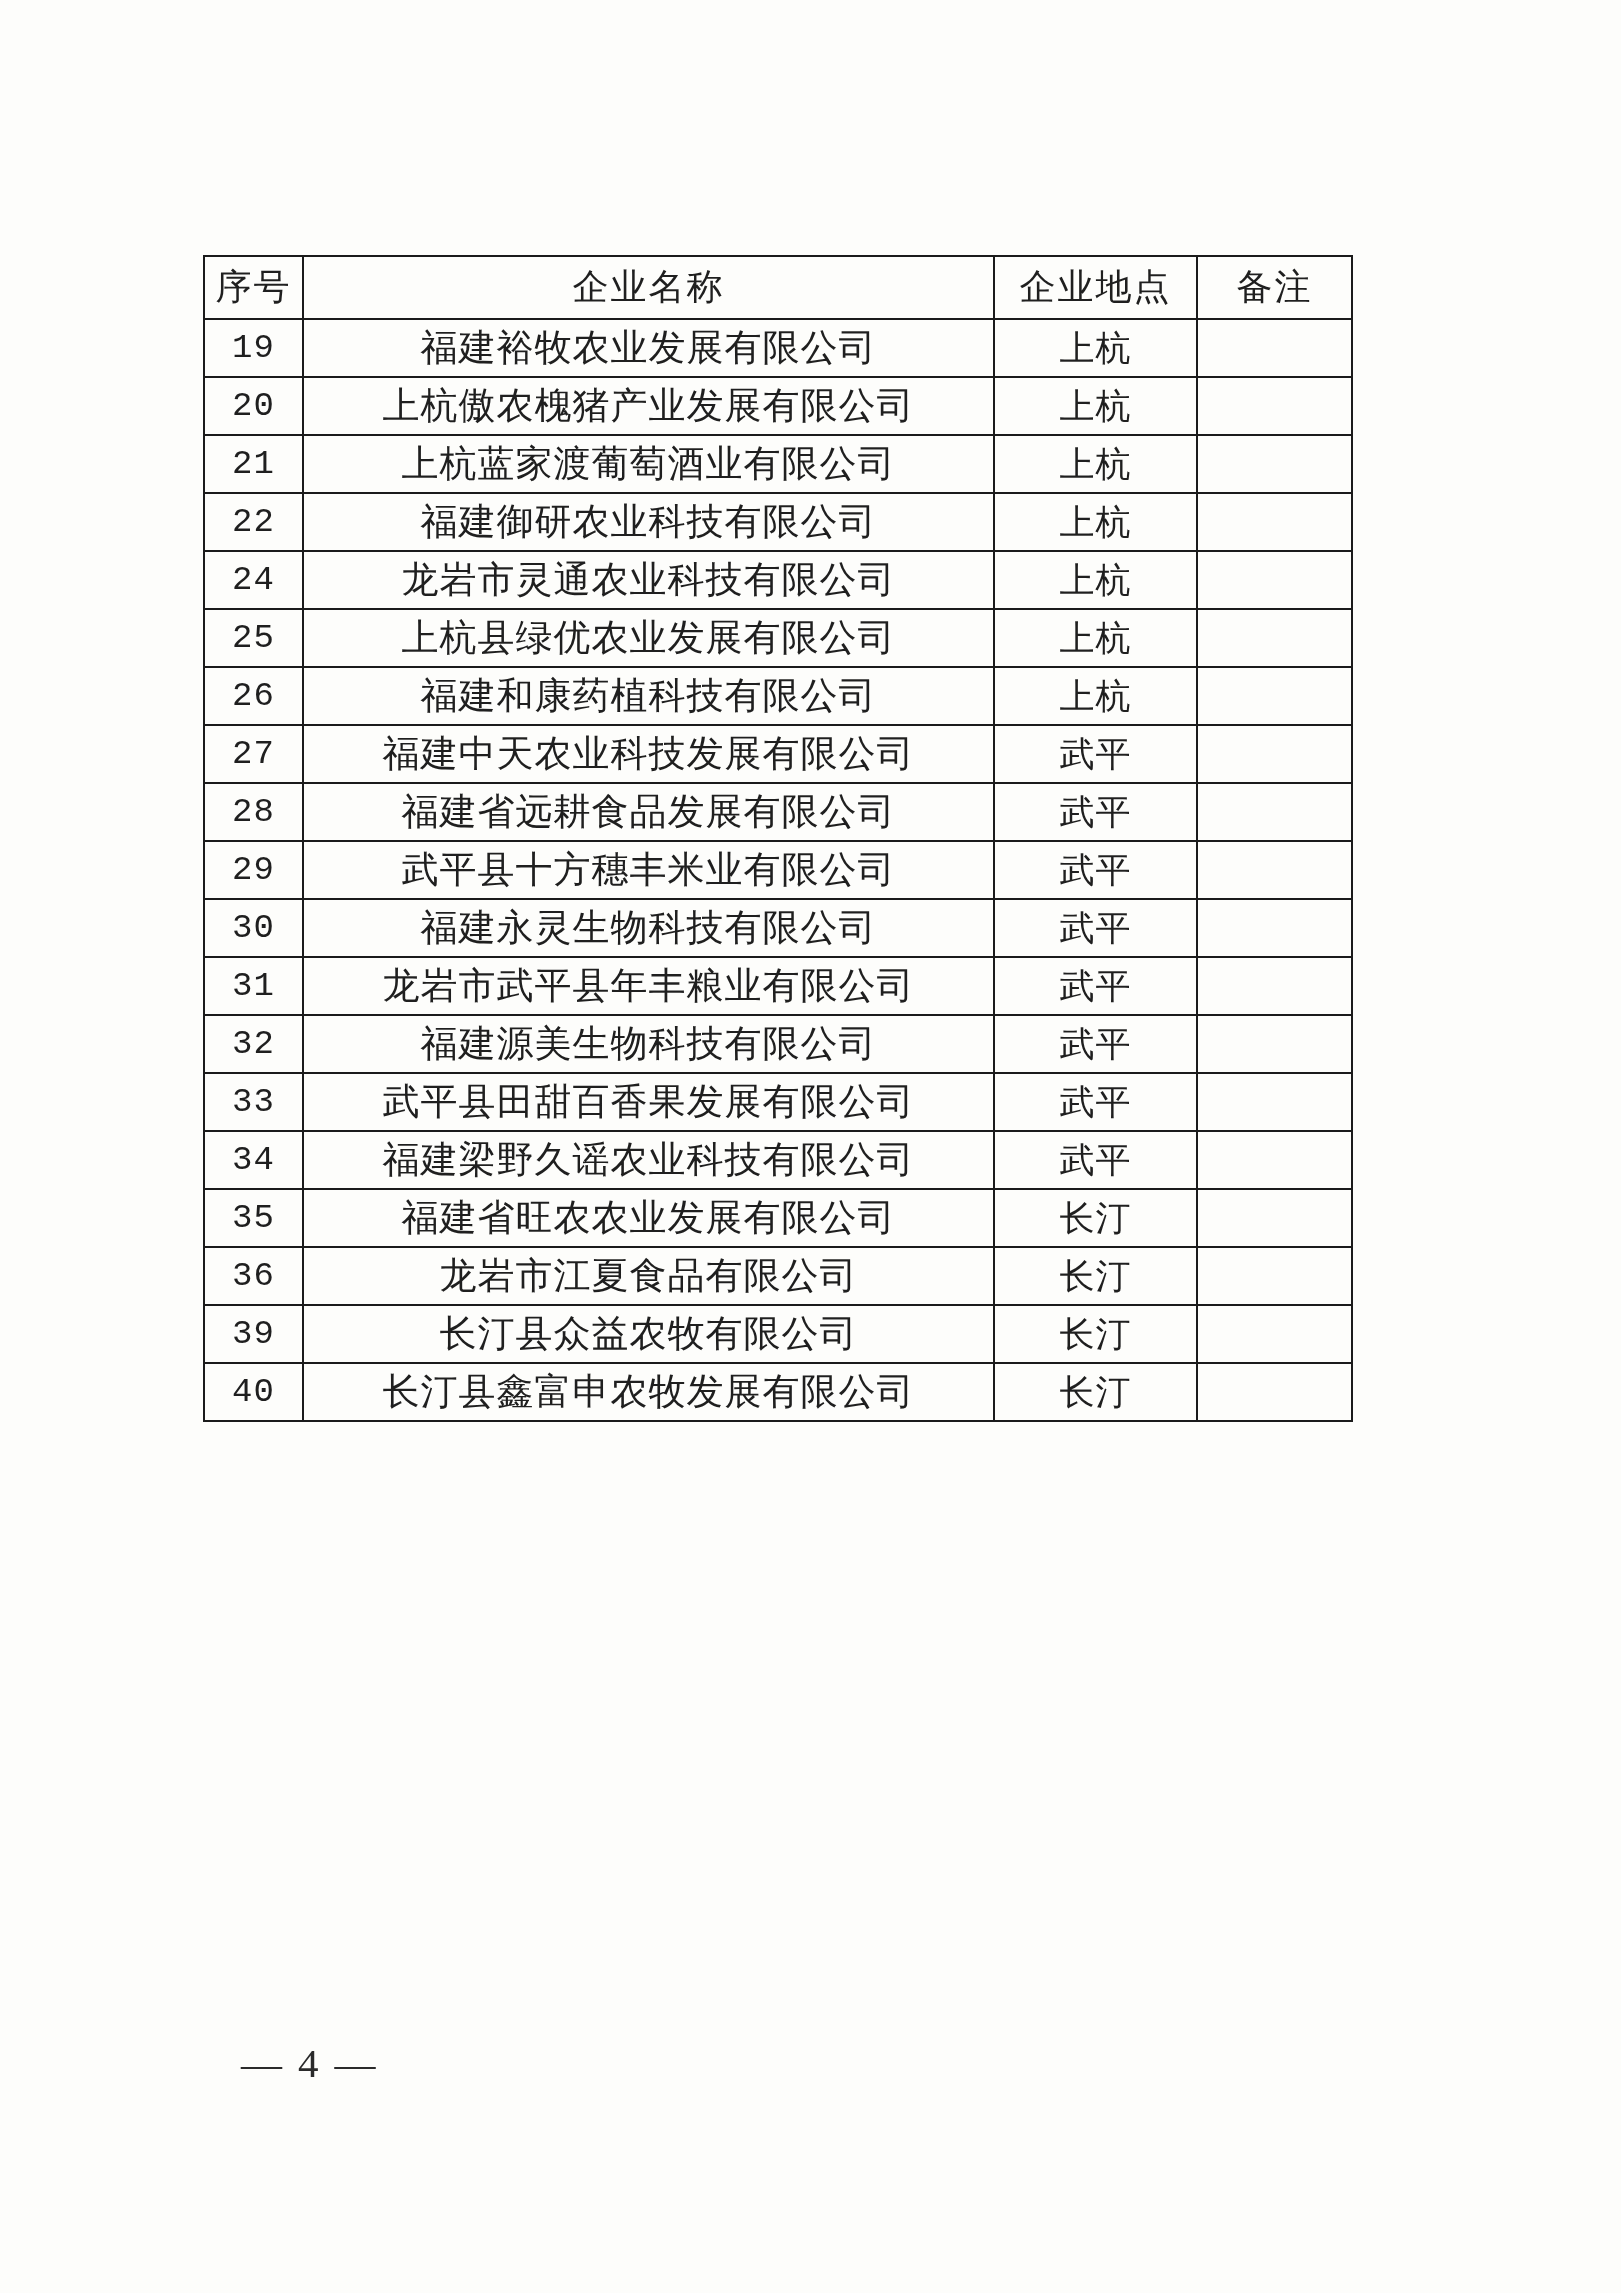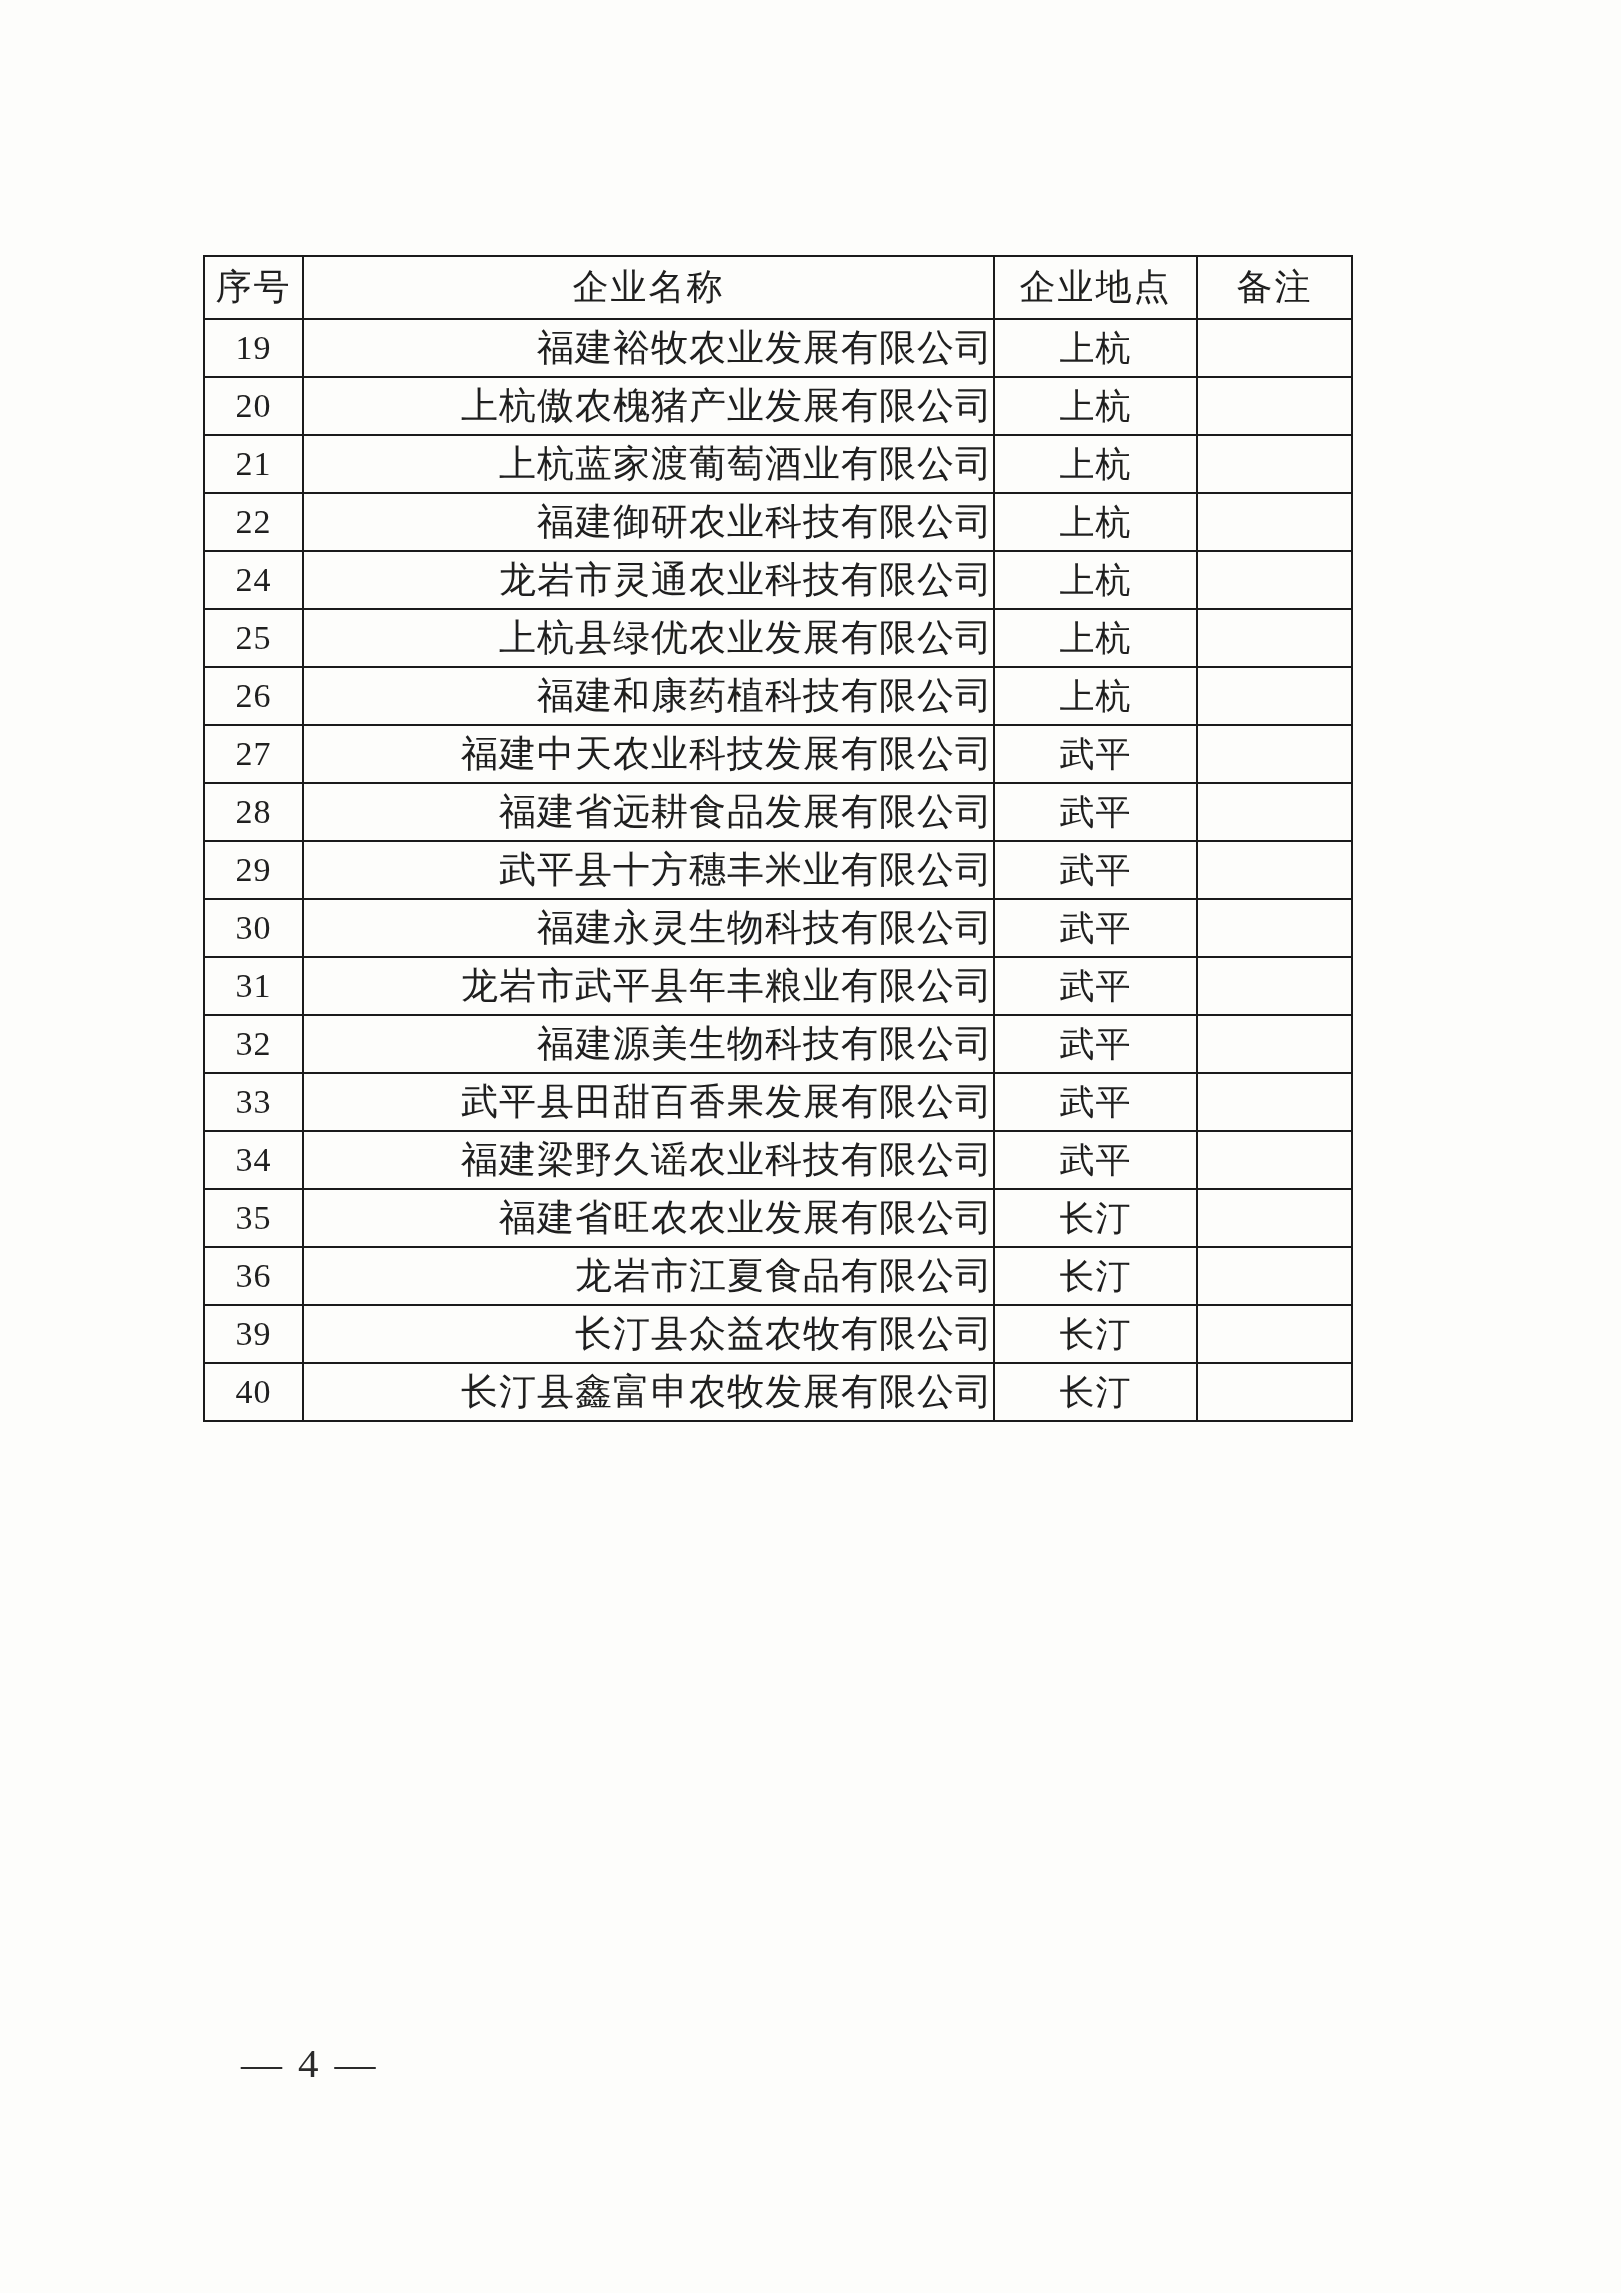--- a/index.html
+++ b/index.html
@@ -21,20 +21,21 @@
     overflow: hidden;
   }
   table.doc {
     position: absolute;
     left: 203px;
     top: 255px;
     width: 1148px;
     border-collapse: collapse;
     table-layout: fixed;
     border: 2.9px solid #1b1b1b;
+    font-family: Liberation Mono, monospace;
   }
   table.doc th,
   table.doc td {
     border: 2px solid #1b1b1b;
     padding: 0;
     vertical-align: middle;
     overflow: hidden;
     white-space: nowrap;
   }
   table.doc thead tr {
@@ -48,21 +49,21 @@
     font-size: 36px;
     text-align: center;
     letter-spacing: 2px;
   }
   td.cell-index {
     text-align: center;
     font-size: 34px;
     letter-spacing: 1px;
   }
   td.cell-name {
-    text-align: right;
+    text-align: center;
     padding-left: 17.6px;
     font-size: 37px;
     letter-spacing: 1px;
     border-radius: 15px;
   }
   td.cell-location {
     text-align: center;
     font-size: 35px;
     letter-spacing: 1px;
     border-radius: 18px;

